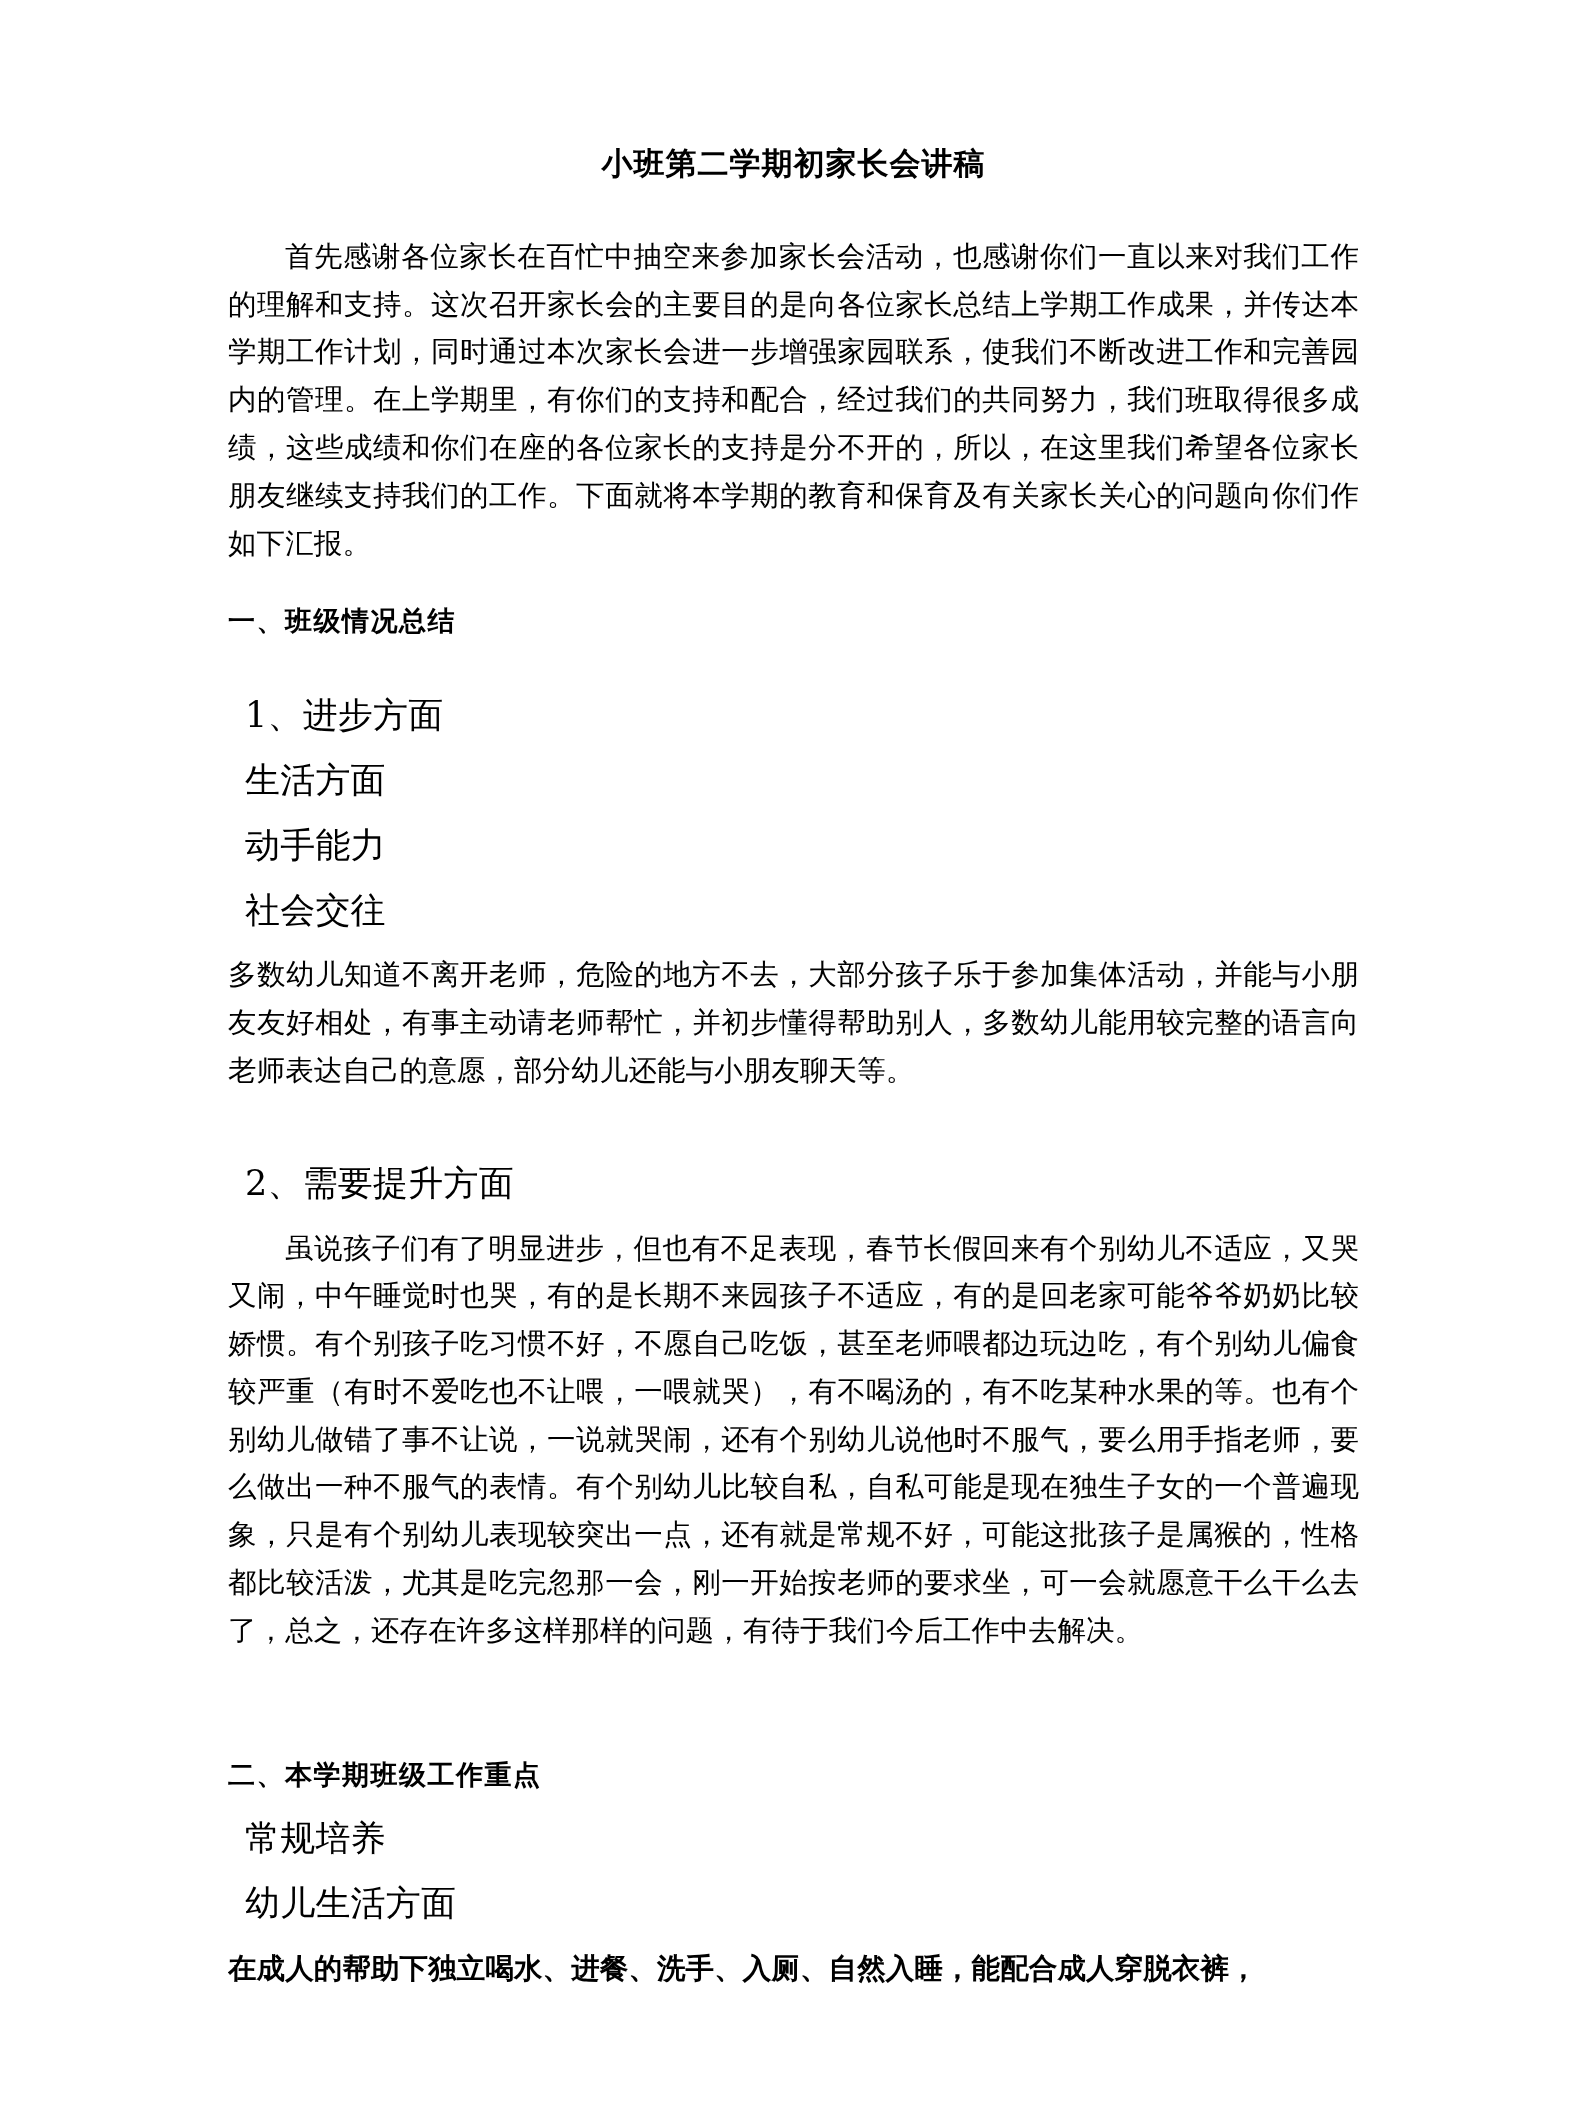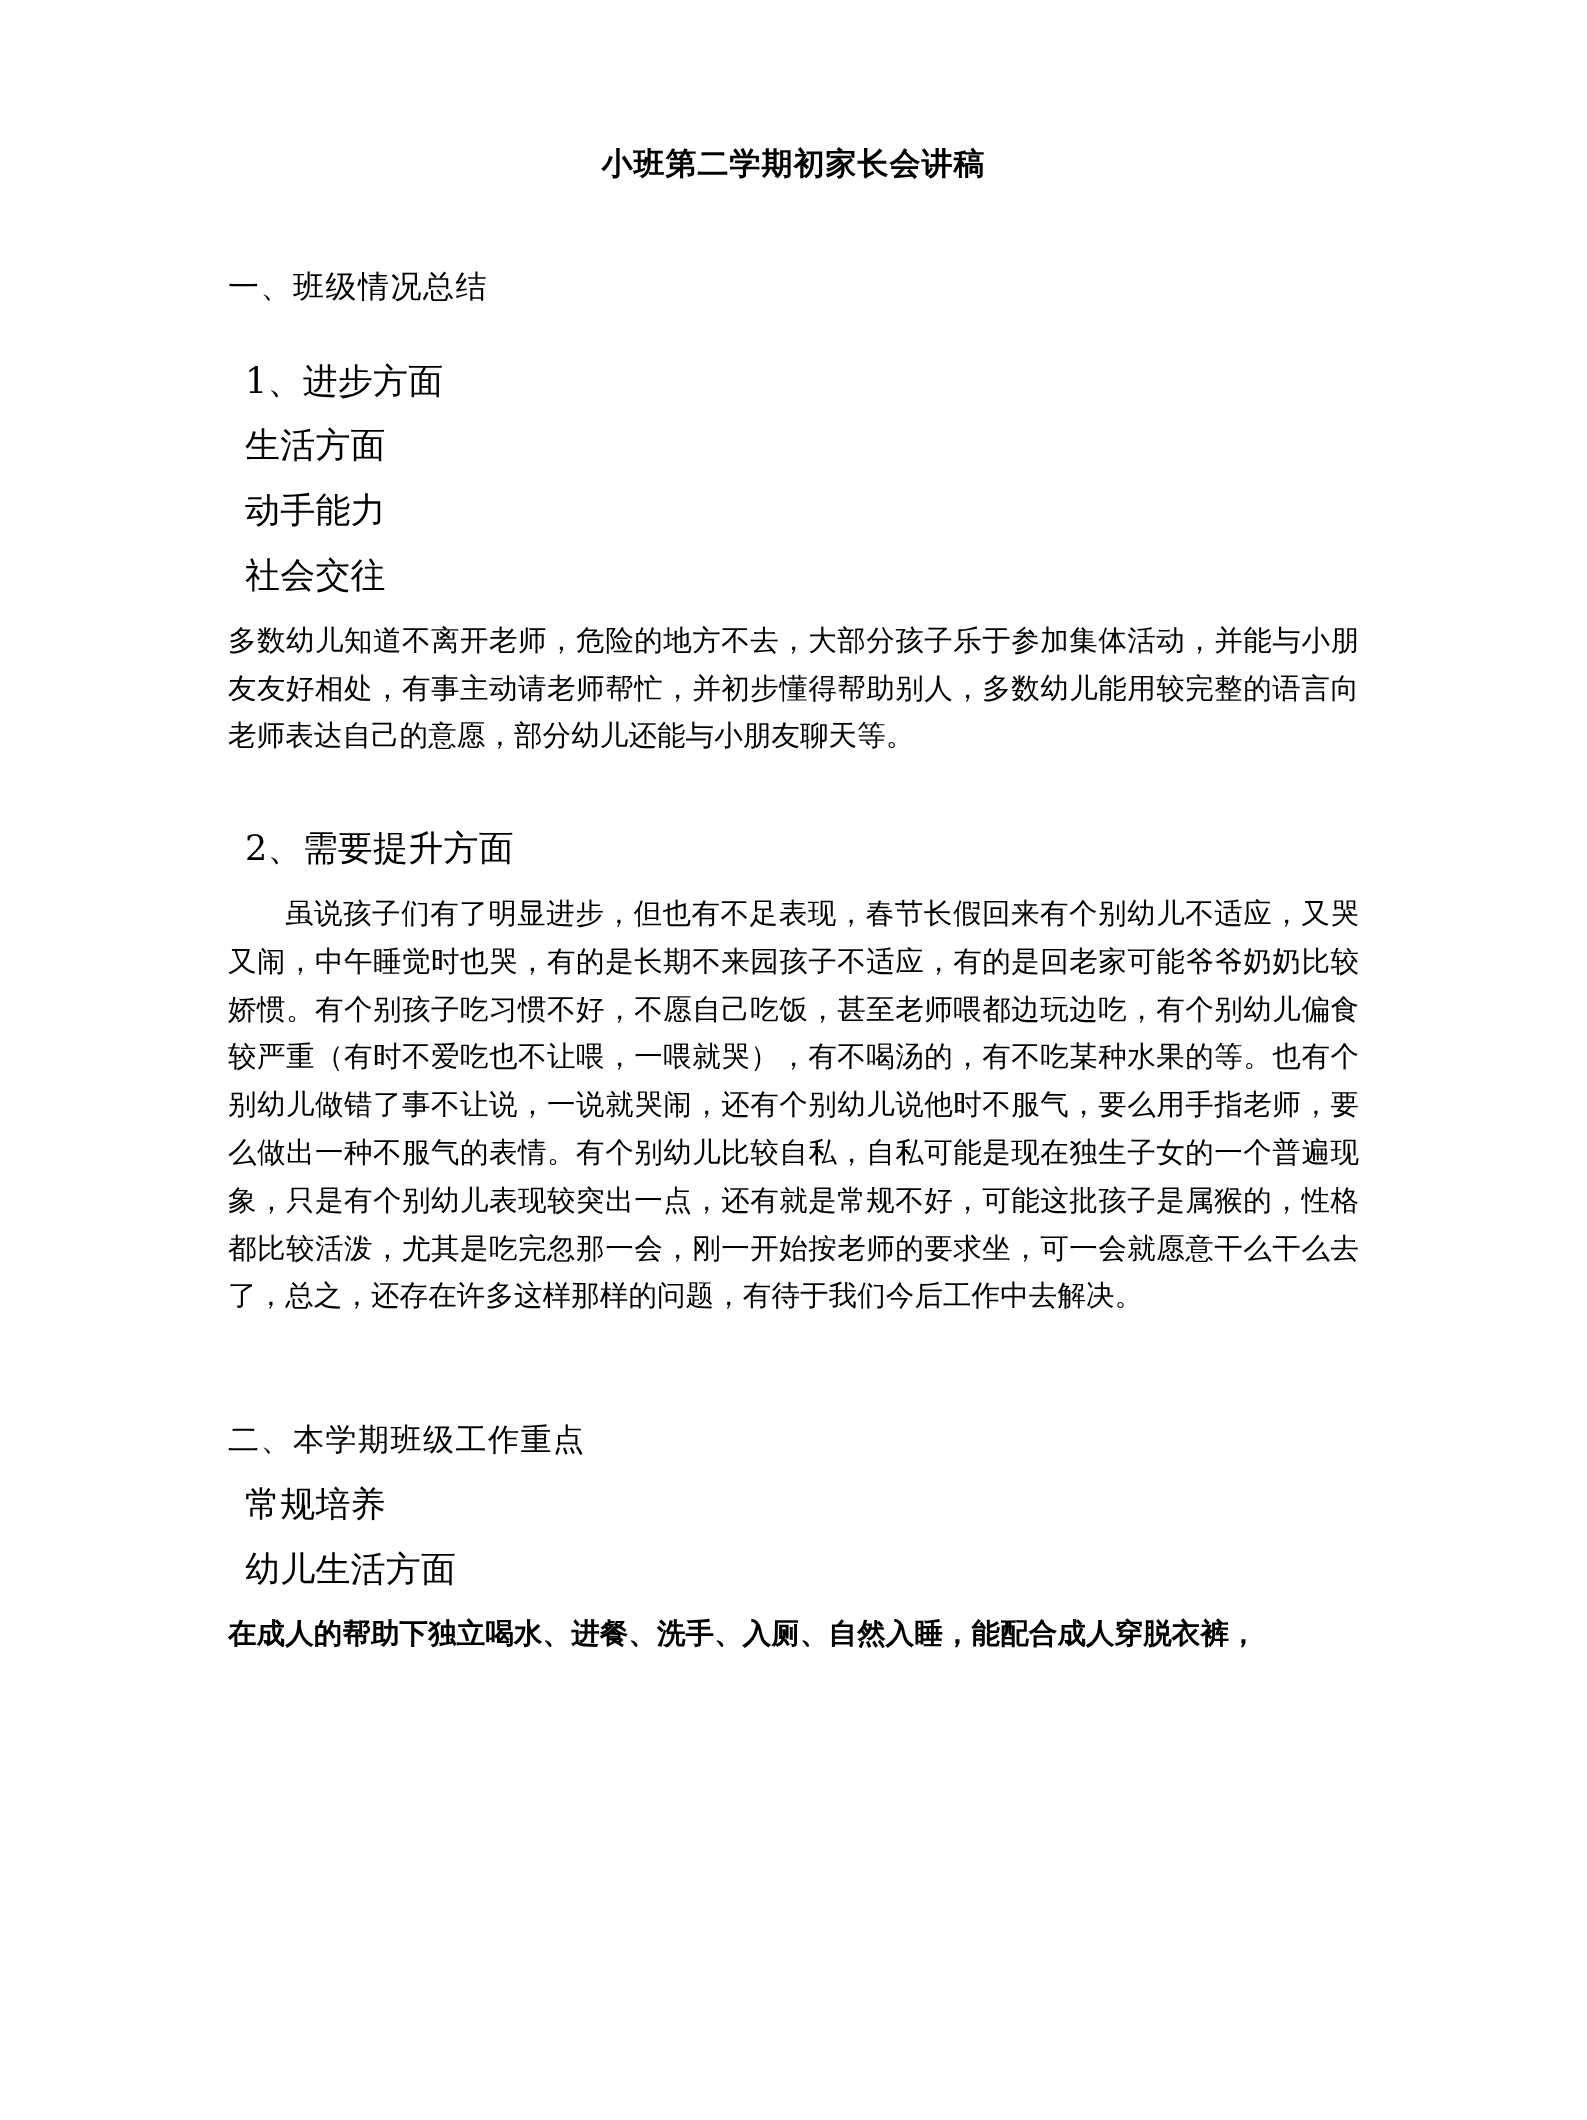--- a/index.html
+++ b/index.html
@@ -59,23 +59,23 @@
     text-indent: 2em;
   }
 
   
   .gap-title-body { height: 50px; }
   .gap-md { height: 30px; }
   .gap-lg { height: 48px; }
   .gap-xl { height: 96px; }
 
   .heading {
-    font-size: 31px;
+    font-size: 27px;
     line-height: 47.8px;
-    font-weight: normal;
+    font-weight: bold;
     margin: 0;
     letter-spacing: 1.5px;
   }
 
   .subhead {
     font-size: 35px;
     line-height: 47.8px;
     margin: 17px;
     letter-spacing: 0.2px;
   }
@@ -86,20 +86,21 @@
 </head>
 <body>
 
 <div class="page">
   <div class="content">
 
     <h1 class="doc-title">小班第二学期初家长会讲稿</h1>
 
     <div class="gap-title-body"></div>
 
+    <p class="para indent">首先感谢各位家长在百忙中抽空来参加家长会活动，也感谢你们一直以来对我们工作的理解和支持。这次召开家长会的主要目的是向各位家长总结上学期工作成果，并传达本学期工作计划，同时通过本次家长会进一步增强家园联系，使我们不断改进工作和完善园内的管理。在上学期里，有你们的支持和配合，经过我们的共同努力，我们班取得很多成绩，这些成绩和你们在座的各位家长的支持是分不开的，所以，在这里我们希望各位家长朋友继续支持我们的工作。下面就将本学期的教育和保育及有关家长关心的问题向你们作如下汇报。</p>
 
     <div class="gap-md"></div>
 
     <p class="heading">一、班级情况总结</p>
 
     <div class="gap-md"></div>
 
     <p class="subhead">1、进步方面</p>
 
     <p class="subhead">生活方面</p>

